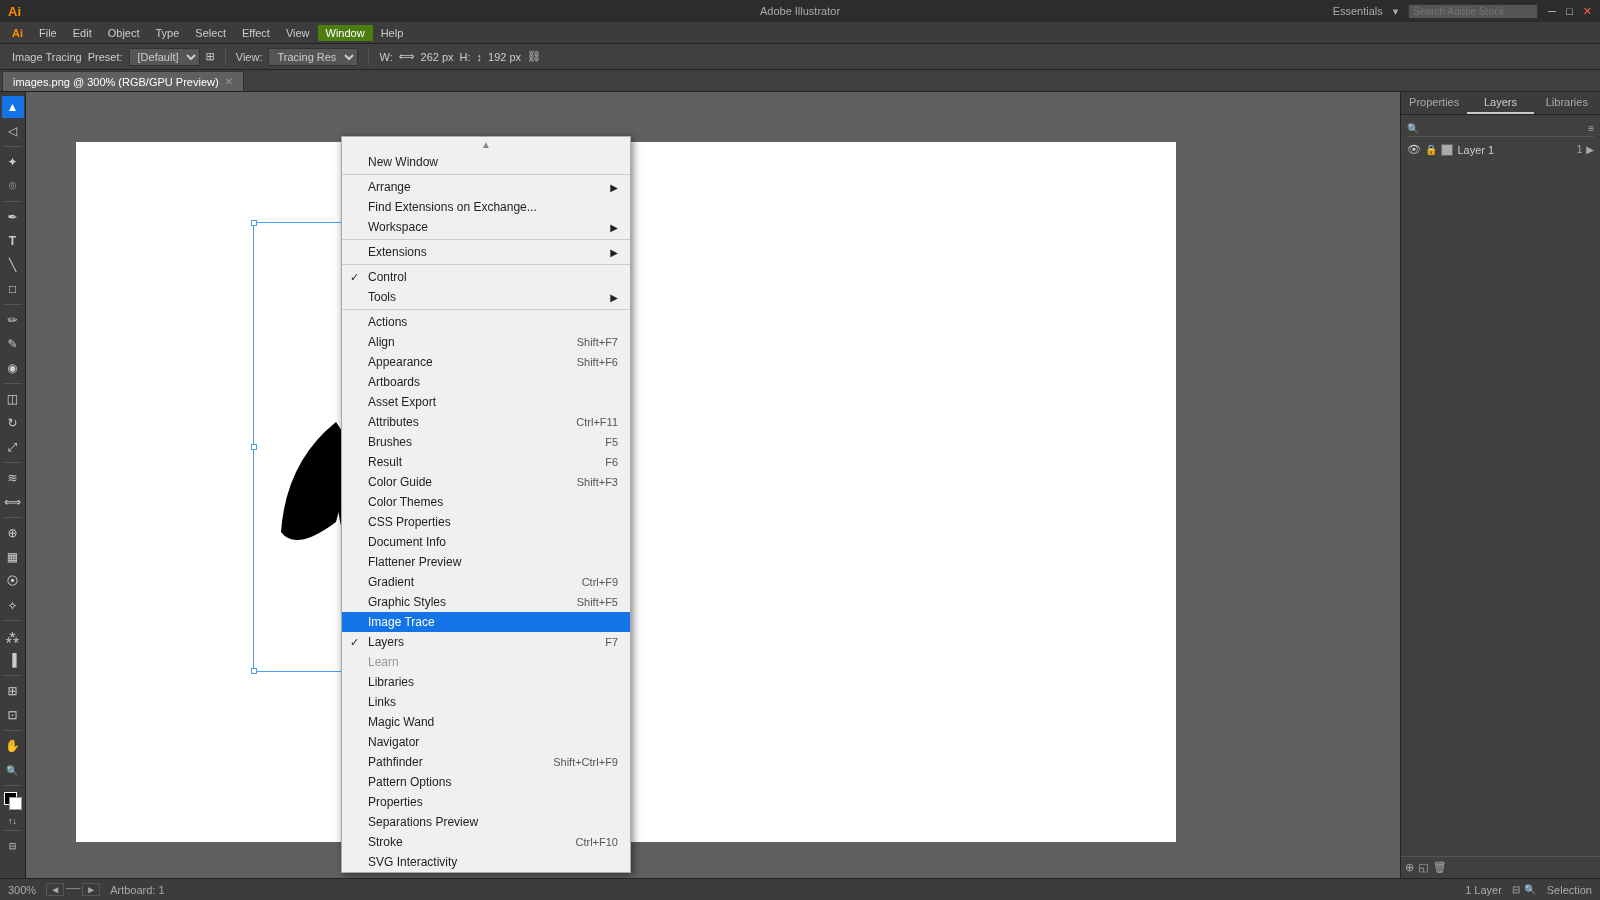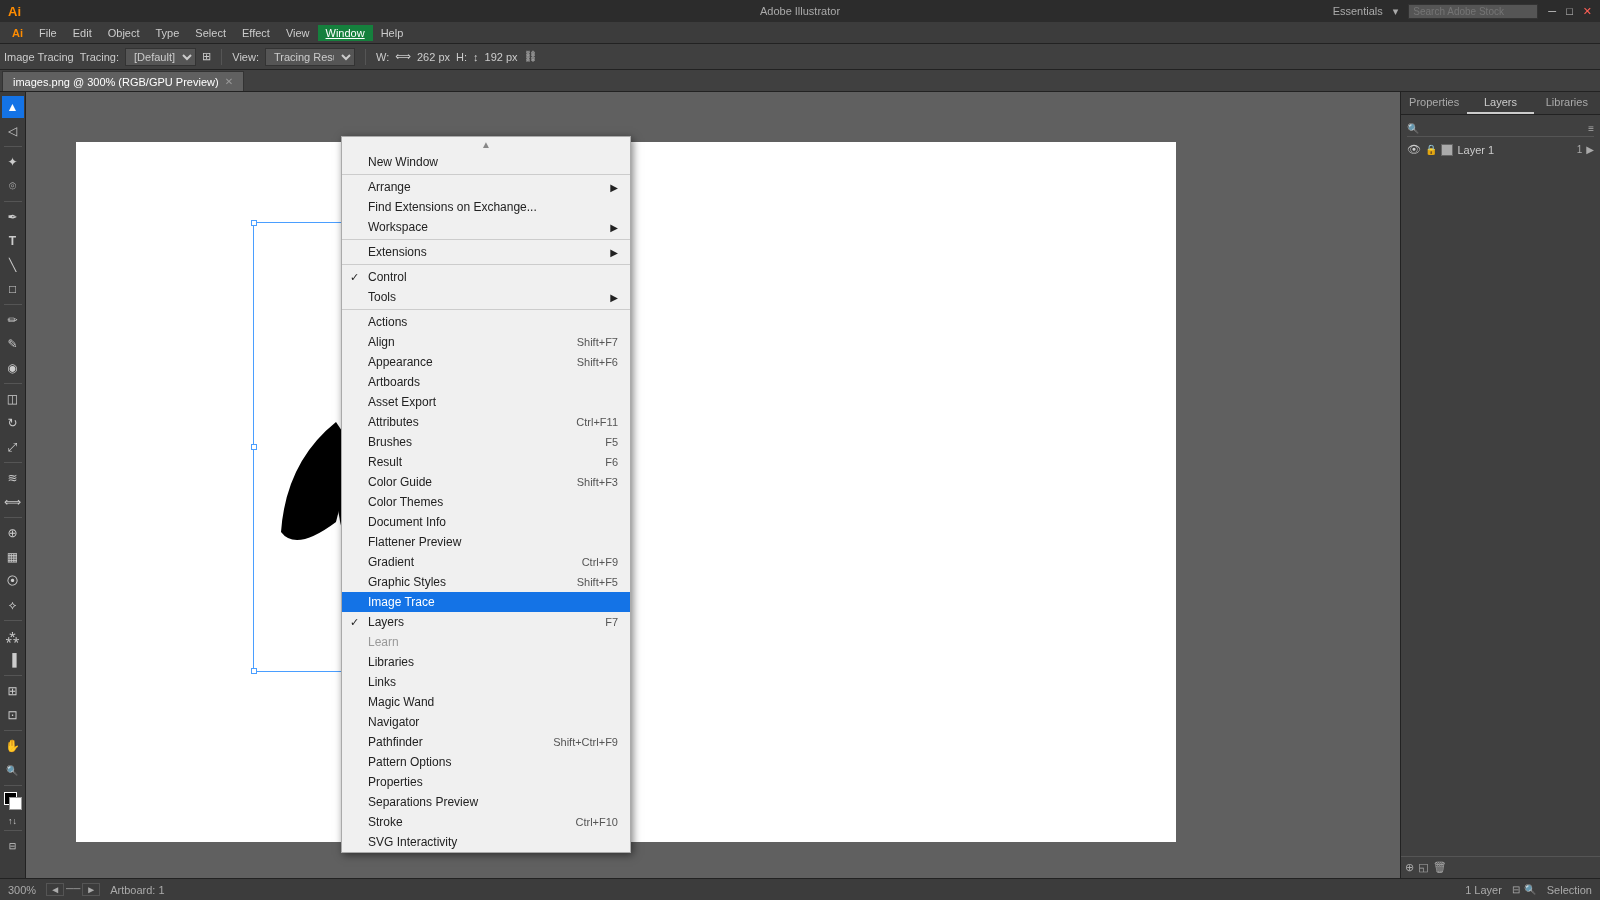--- a/index.html
+++ b/index.html
@@ -37,29 +37,29 @@
       align-items: center;
       padding: 0 4px;
       border-bottom: 1px solid #222;
     }
     .menu-item {
       padding: 2px 8px;
       color: #ccc;
       font-size: 11px;
       cursor: pointer;
     }
-    .menu-item.active { background: #15803d; color: white; text-decoration: underline; }
+    .menu-item.active { background: #4d7c0f; color: white; }
 
     
     .toolbar {
       height: 26px;
       background: #404040;
       display: flex;
       align-items: center;
-      padding: 0 4px;
+      padding: 0 12px;
       gap: 6px;
       border-bottom: 1px solid #222;
       font-size: 11px;
       color: #ccc;
     }
     .toolbar-select {
       background: #555;
       color: #ccc;
       border: 1px solid #333;
       font-size: 11px;
@@ -292,21 +292,21 @@
   <span class="menu-item">Type</span>
   <span class="menu-item">Select</span>
   <span class="menu-item">Effect</span>
   <span class="menu-item">View</span>
   <span class="menu-item active">Window</span>
   <span class="menu-item">Help</span>
 </div>
 
 <div class="toolbar">
   <span>Image Tracing</span>
-  <span>Tracing:</span>
+  <span>Preset:</span>
   <select class="toolbar-select">
     <option>[Default]</option>
   </select>
   <span style="cursor:pointer;">⊞</span>
   <div class="toolbar-divider"></div>
   <span>View:</span>
   <select class="toolbar-select" style="width:90px;">
     <option>Tracing Result</option>
   </select>
   <div class="toolbar-divider"></div>
@@ -503,20 +503,24 @@
           <div class="drop-item">
             <span>Color Guide</span>
             <span style="flex: 1 1 0%;"></span>
             <span class="shortcut">Shift+F3</span>
           </div>
           <div class="drop-item">
             <span>Color Themes</span>
             <span style="flex: 1 1 0%;"></span>
           </div>
           <div class="drop-item">
+            <span>CSS Properties</span>
+            <span style="flex: 1 1 0%;"></span>
+          </div>
+          <div class="drop-item">
             <span>Document Info</span>
             <span style="flex: 1 1 0%;"></span>
           </div>
           <div class="drop-item">
             <span>Flattener Preview</span>
             <span style="flex: 1 1 0%;"></span>
           </div>
           <div class="drop-item">
             <span>Gradient</span>
             <span style="flex: 1 1 0%;"></span>

